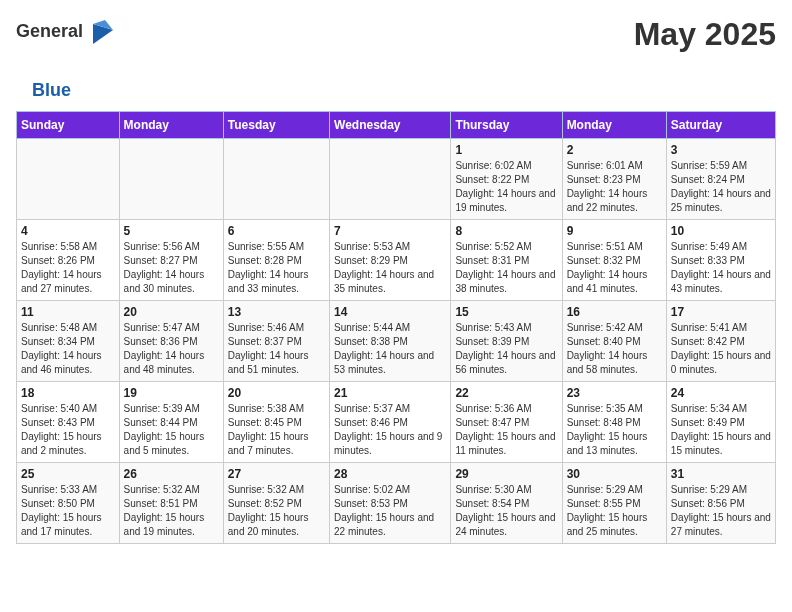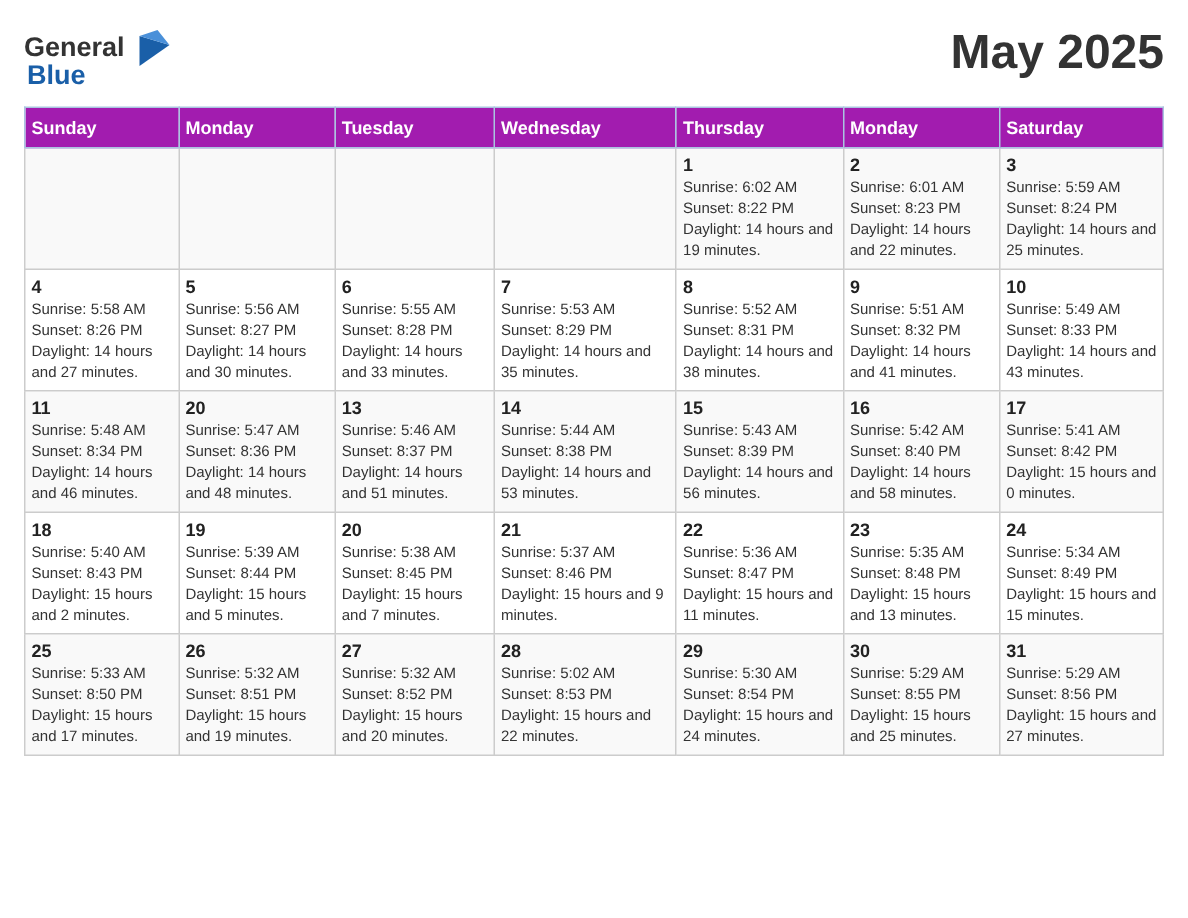--- a/index.html
+++ b/index.html
@@ -46,21 +46,21 @@
     .subtitle {
       font-size: 15px;
       color: #333;
     }
     table {
       width: 100%;
       border-collapse: collapse;
       font-size: 11px;
     }
     thead tr th {
-      background-color: #a21caf;
+      background-color: #6d28d9;
       color: #fff;
       padding: 6px 4px;
       text-align: left;
       font-size: 12px;
       font-weight: bold;
       border: 1px solid #aac4e0;
     }
     tbody tr td {
       border: 1px solid #ccc;
       padding: 4px 4px;
@@ -85,29 +85,29 @@
     }
     .empty-cell {
       background: #fff;
     }
   </style>
 </head>
 <body>
 
 <div class="header">
   <div class="logo">
-    <div style="display:flex; flex-direction:column; align-items:flex-start;">
+    <div style="display:flex; flex-direction:column; align-items:flex-start;gap:40px;">
       <div style="display:flex; align-items:center;">
         <span class="logo-text-general">General</span>
         <svg class="logo-icon" viewBox="0 0 30 30" xmlns="http://www.w3.org/2000/svg">
           <polygon points="8,28 28,14 8,8" fill="#1a5fa8"></polygon>
           <polygon points="8,8 28,14 20,4" fill="#4a90d9"></polygon>
         </svg>
       </div>
-      <span class="logo-text-blue" style="margin-top:-6px; margin-left:2px;">Blue</span>
+      <span class="logo-text-blue" style="margin-top:-6px; margin-left:16px;">Blue</span>
     </div>
   </div>
   <div class="title-block">
     <div class="main-title">May 2025</div>
   </div>
 </div>
 
 <table>
   <thead>
     <tr>

